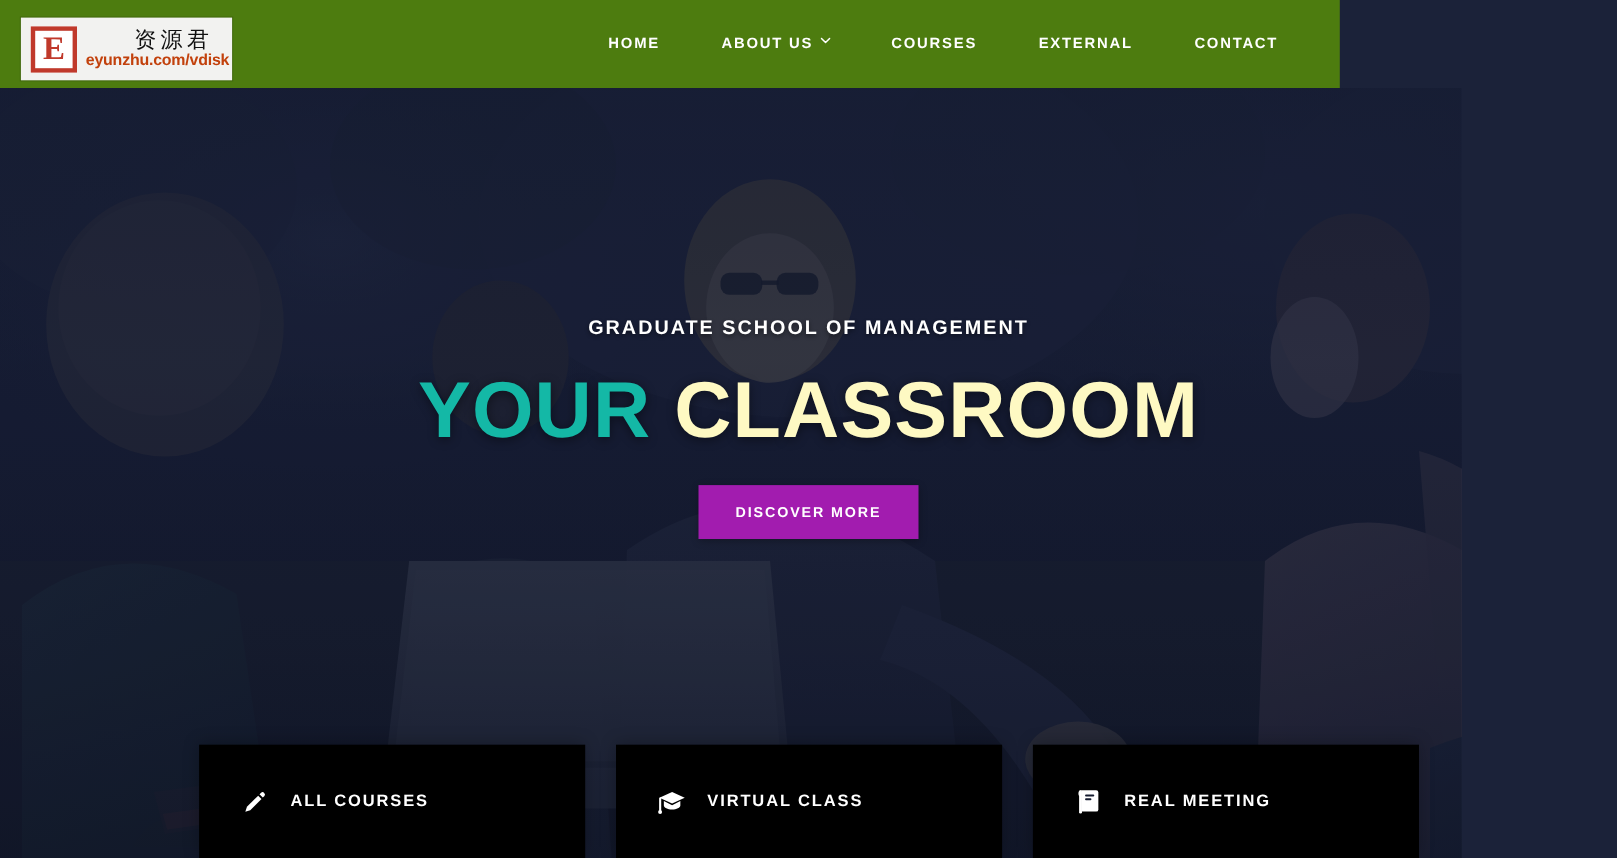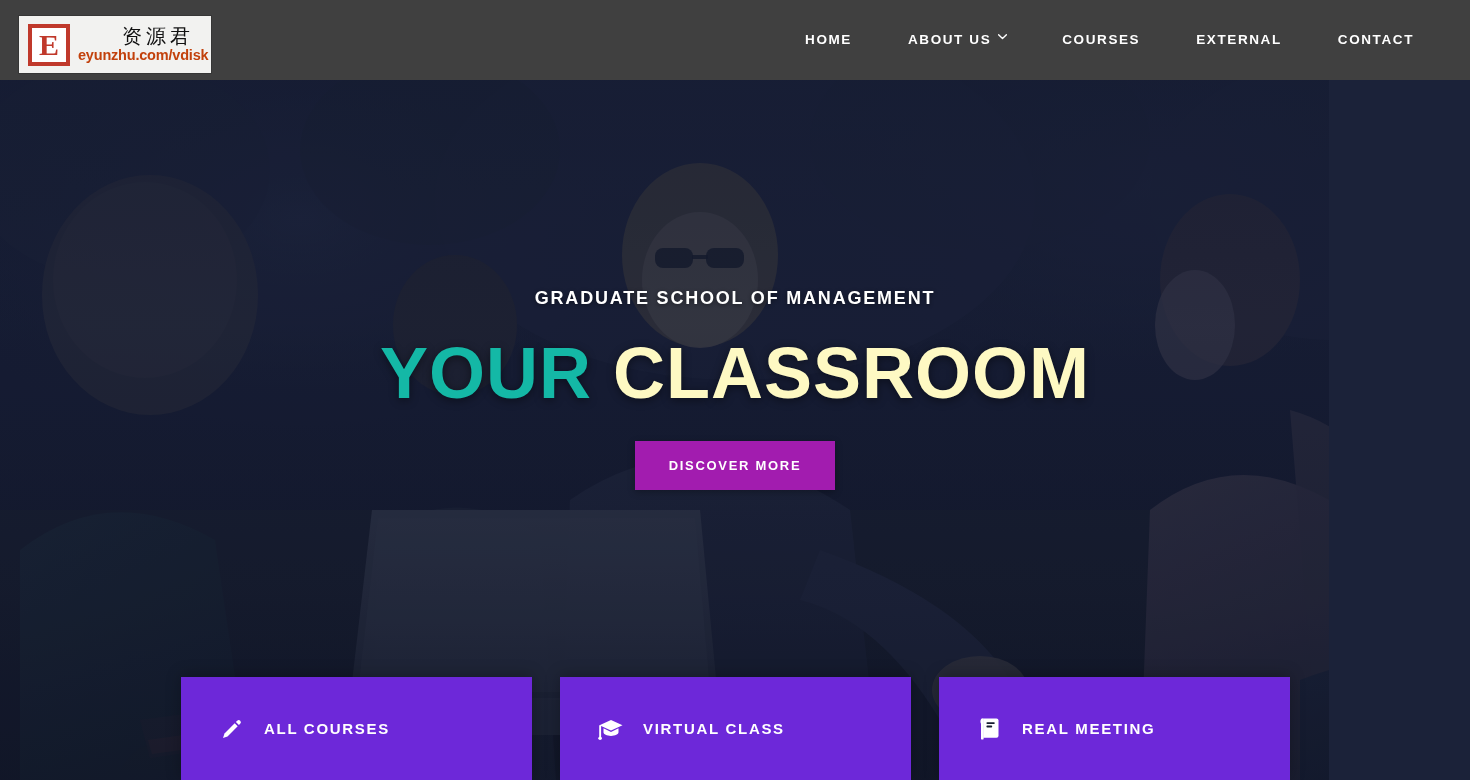--- a/index.html
+++ b/index.html
@@ -9,22 +9,22 @@
     overflow:hidden;
     background:#1b2239;
     font-family:"Liberation Sans", sans-serif;
     -webkit-font-smoothing:antialiased;
   }
   .page { position:relative; width:1470px; height:780px; overflow:hidden; }
 
   
   .header {
     position:absolute; top:0; left:0;
-    width:1470px; height:80px;
-    background:#404040;
+    width:1218px; height:80px;
+    background:#4d7c0f;
     z-index:40;
     display:flex; align-items:center;
   }
   .brand {
     position:absolute; left:20px; top:0; height:80px;
     display:flex; align-items:center;
   }
   .brand-title {
     font-size:30px; font-weight:bold; letter-spacing:1.5px;
     color:#ffffff; white-space:nowrap;
@@ -157,21 +157,21 @@
 
   
   .cards {
     position:absolute; left:181px; top:677px;
     width:1109px; height:103px;
     display:flex; gap:28px;
     z-index:20;
   }
   .card {
     width:351px; height:103px;
-    background:#6d28d9;
+    background:#000000;
     display:flex; align-items:center;
     padding-left:38px;
     cursor:pointer;
     box-shadow:0 -2px 14px rgba(0,0,0,0.25);
   }
   .card-icon {
     width:26px; height:26px;
     flex:none;
     display:flex; align-items:center; justify-content:center;
     color:#ffffff;

